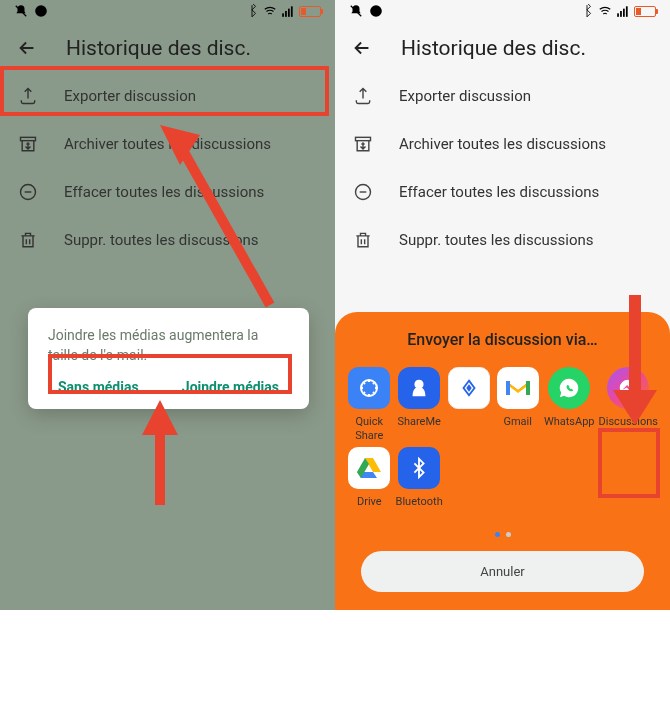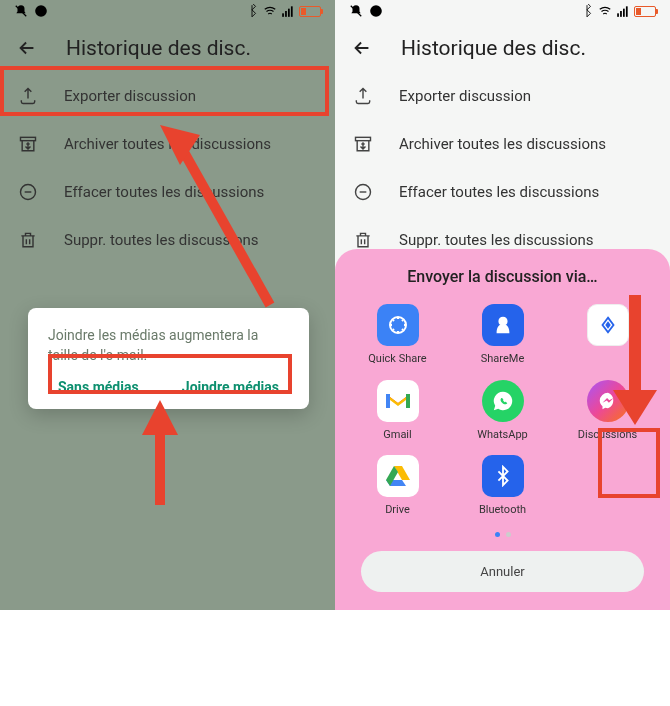--- a/index.html
+++ b/index.html
@@ -120,36 +120,36 @@
       color: #0c8f6e;
       font-weight: 700;
       font-size: 14px;
       cursor: pointer;
     }
     .share-sheet {
       position: absolute;
       bottom: 0;
       left: 0;
       right: 0;
-      background: #f9a8d4;
+      background: #f97316;
       border-radius: 22px 22px 0 0;
       padding: 18px 12px 18px;
     }
     .share-title {
       text-align: center;
       font-size: 16px;
       font-weight: 500;
       color: #222;
       margin-bottom: 18px;
     }
     .share-grid {
       display: grid;
-      grid-template-columns: repeat(3, 1fr);
-      gap: 14px 4px;
-      margin-bottom: 16px;
+      grid-template-columns: repeat(6, 1fr);
+      gap: 5px 4px;
+      margin-bottom: 24px;
     }
     .share-item {
       display: flex;
       flex-direction: column;
       align-items: center;
       gap: 6px;
     }
     .share-icon {
       width: 42px; height: 42px;
       border-radius: 10px;

